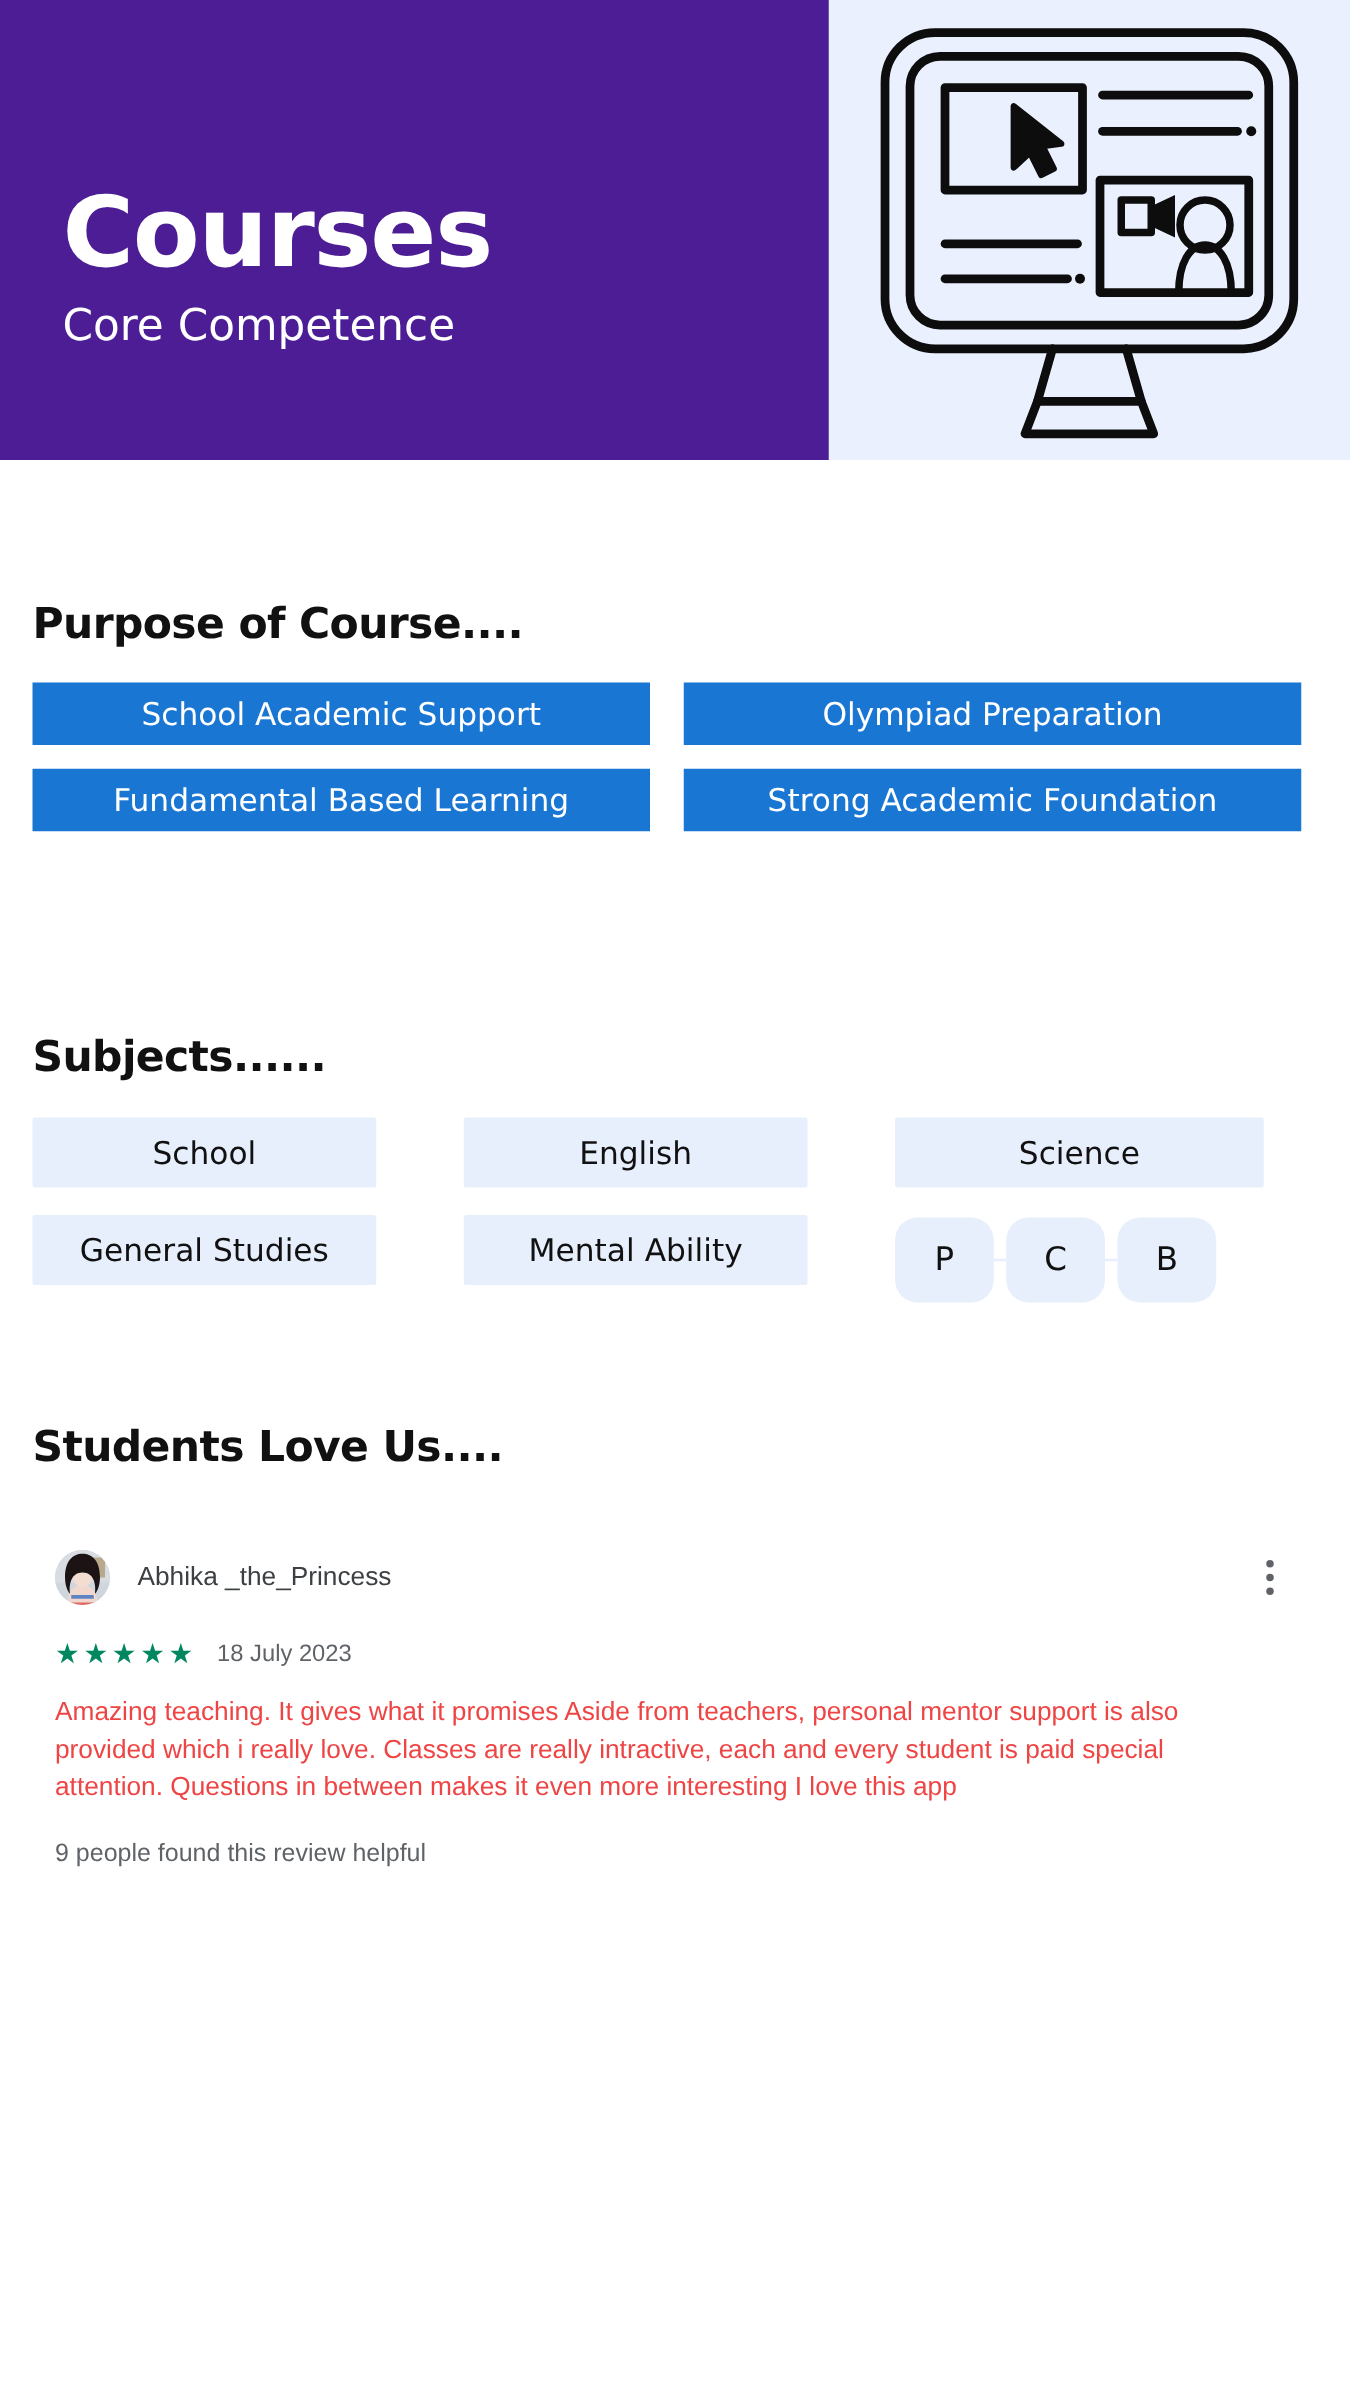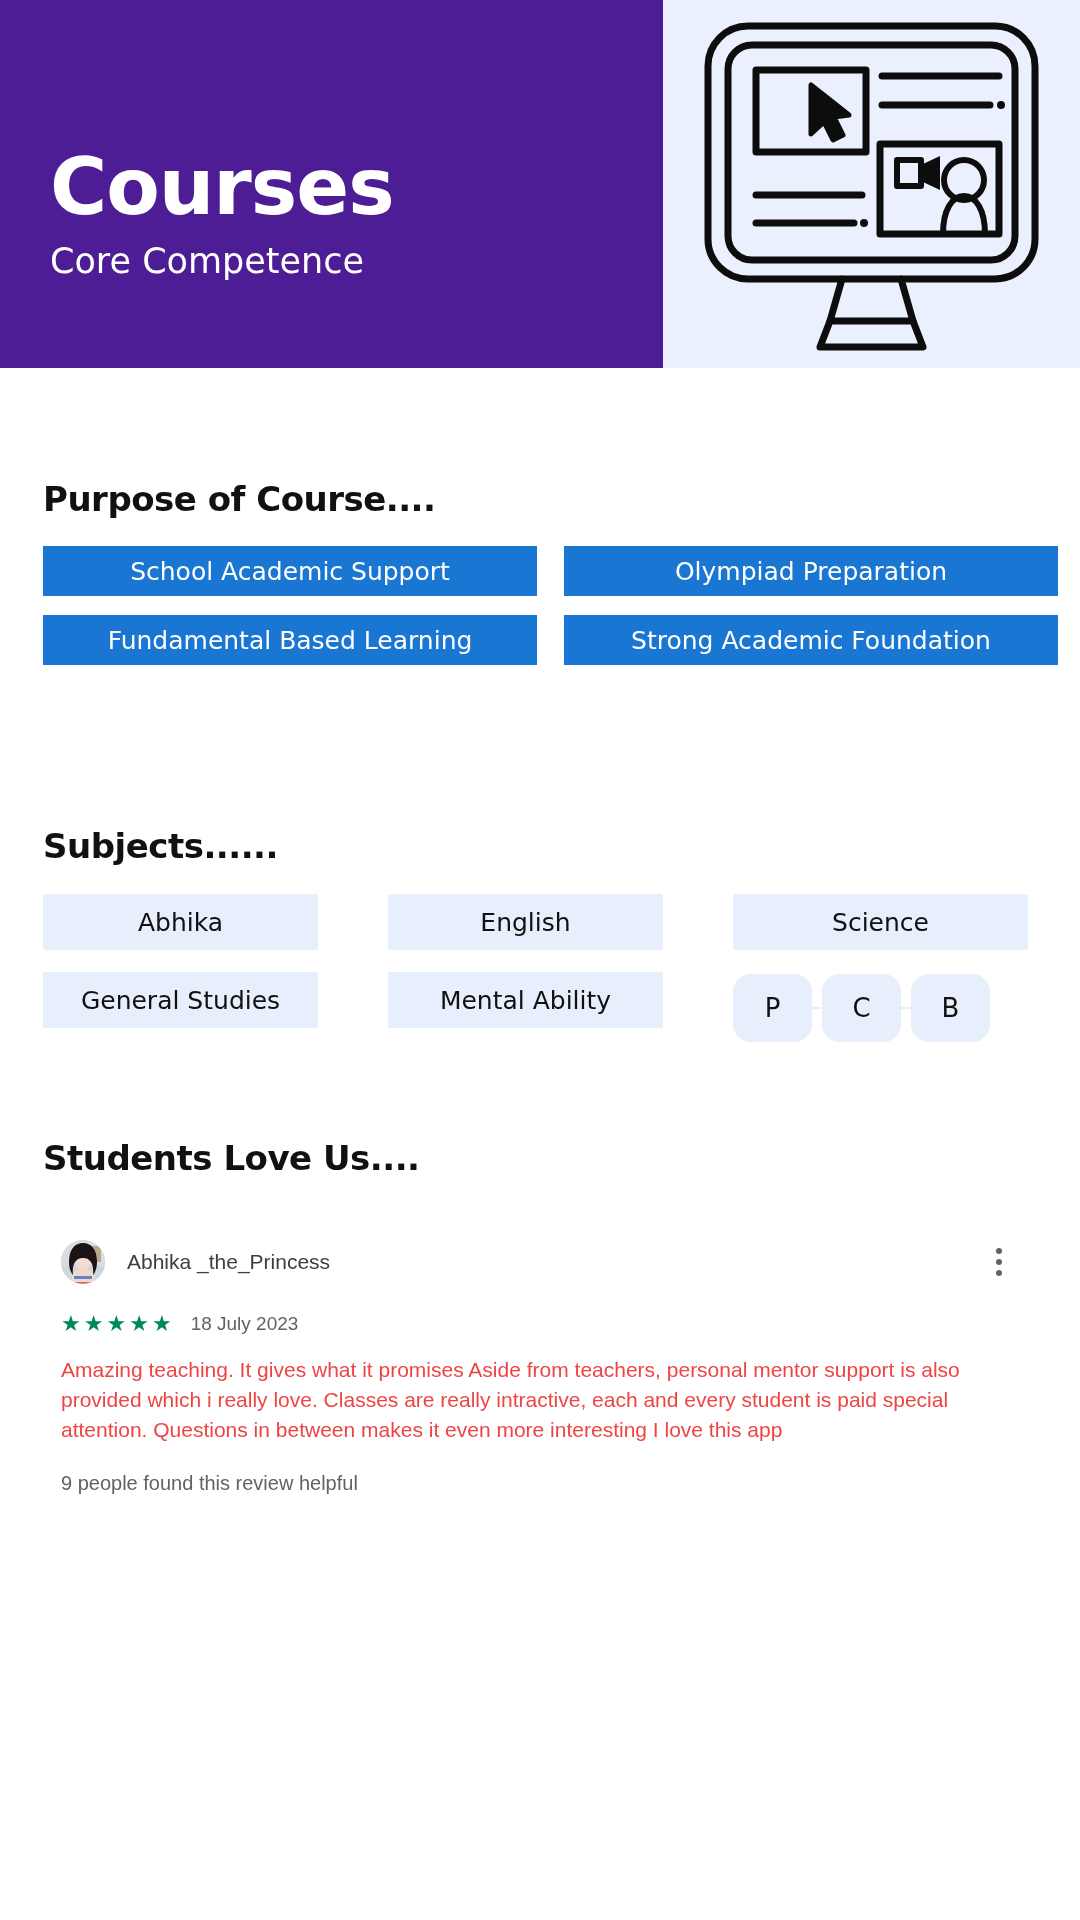--- a/index.html
+++ b/index.html
@@ -57,21 +57,21 @@
     justify-content: center;
   }
   .monitor-illustration {
     width: 355px;
     height: 345px;
     display: block;
   }
 
   
   .content {
-    padding: 0 43px;
+    padding: 0 26px;
   }
   .section-heading {
     font-size: 34px;
     font-weight: 700;
     color: #111111;
     margin: 0;
     letter-spacing: -0.5px;
     font-family: "DejaVu Sans", sans-serif;
   }
 
@@ -282,21 +282,21 @@
       <div class="purpose-btn">School Academic Support</div>
       <div class="purpose-btn">Olympiad Preparation</div>
       <div class="purpose-btn">Fundamental Based Learning</div>
       <div class="purpose-btn">Strong Academic Foundation</div>
     </div>
   </div>
 
   <div id="subjects-section">
     <h2 class="section-heading">Subjects......</h2>
     <div class="subjects-grid">
-      <div class="subject-chip">Abhika</div>
+      <div class="subject-chip">School</div>
       <div class="subject-chip">English</div>
       <div class="subject-chip">Science</div>
       <div class="subject-chip">General Studies</div>
       <div class="subject-chip">Mental Ability</div>
       <div class="pcb-row">
         <div class="pcb-chip">P</div>
         <div class="pcb-link"></div>
         <div class="pcb-chip">C</div>
         <div class="pcb-link"></div>
         <div class="pcb-chip">B</div>

